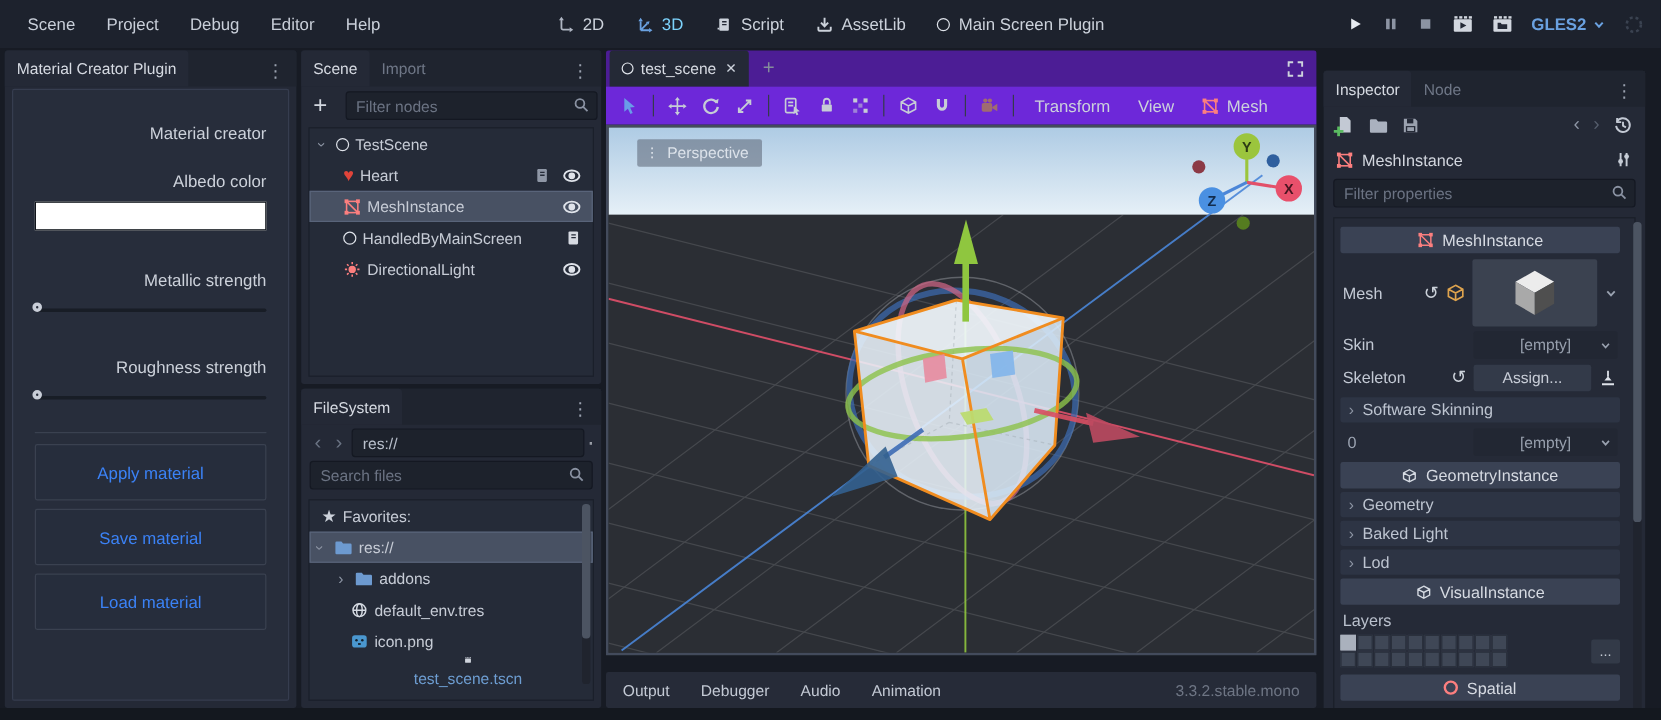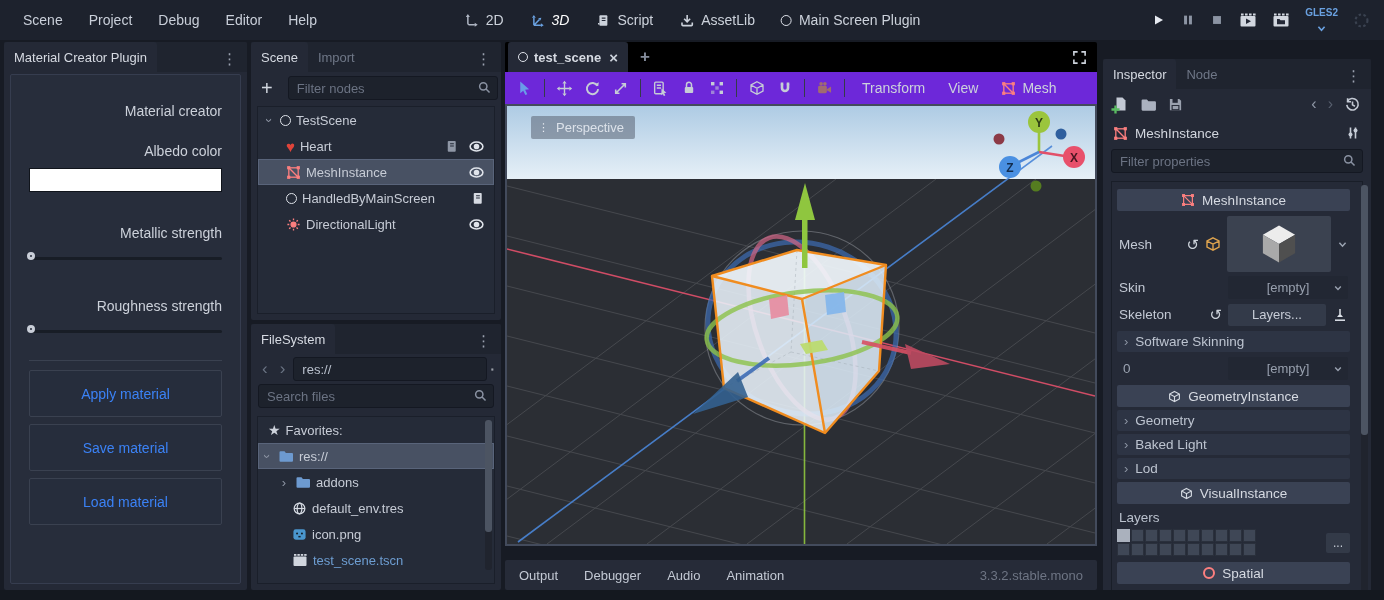--- a/index.html
+++ b/index.html
@@ -5,24 +5,24 @@
   * { margin:0; padding:0; box-sizing:border-box; font-family:"Liberation Sans",sans-serif; }
   html,body { width:1384px; height:600px; }
   body { background:#171b24; position:relative; overflow:hidden; }
 
   
   .topbar { position:absolute; left:0; top:0; width:1384px; height:40px; background:#1d222d;
             display:flex; align-items:center; padding:0 10px; }
   .menu-item { color:#c9cfd9; font-size:14px; padding:0 13px; height:100%; display:flex; align-items:center; cursor:default; }
   .workspaces { position:absolute; left:50%; transform:translateX(-50%); display:flex; align-items:center; gap:10px; }
   .ws-item { display:flex; align-items:center; gap:7px; color:#ccd2db; font-size:14px; padding:0 8px; height:40px; }
-  .ws-item.active { color:#ffffff;font-style:italic; }
+  .ws-item.active { color:#7dd3fc; }
   .playbar { margin-left:auto; display:flex; align-items:center; gap:15px; padding-right:4px; }
   .pb-ico { display:flex; align-items:center; }
-  .gles { display:flex; align-items:center; gap:5px; color:#6aa1e0; font-size:10px; font-weight:bold;flex-direction:column; }
+  .gles { display:flex; align-items:center; gap:5px; color:#6aa1e0; font-size:14px; font-weight:bold; }
 
   
   .dock { position:absolute; background:#242936; border-radius:2px; }
   .tabbar { height:30px; background:#1f242f; display:flex; align-items:flex-end; border-radius:2px 2px 0 0; }
   .tab { height:30px; display:flex; align-items:center; gap:6px; padding:0 10px; font-size:13px;
          color:#d6dae2; background:#242936; border-radius:3px 3px 0 0; }
   .tab.inactive { background:transparent; color:#6f7787; }
   .dots { margin-left:auto; color:#9aa1af; padding:0 9px 4px 8px; font-size:15px; letter-spacing:1px; }
   .i { display:block; }
   .inputwrap { position:relative; display:flex; flex:1; }
@@ -55,21 +55,21 @@
   .circle-node { width:11px; height:11px; border:1.8px solid #dfe3ea; border-radius:50%; flex:none; }
   .blue-text { color:#6d9dd1 !important; }
 
   
   .fs-nav { height:30px; display:flex; align-items:center; gap:4px; padding:0 7px; color:#6a7383; }
   .fs-nav .arr { font-size:17px; padding:0 4px; }
   .scrollbar { position:absolute; width:7px; border-radius:3px; background:#20242e; }
   .thumb { position:absolute; left:0; width:7px; border-radius:3px; background:#4c5462; }
 
   
-  .scenetabs { height:30px; background:#000000; display:flex; align-items:flex-end; padding-left:3px; border-radius:2px 2px 0 0;font-weight:bold; }
+  .scenetabs { height:30px; background:#4c1d95; display:flex; align-items:flex-end; padding-left:3px; border-radius:2px 2px 0 0; }
   .newtab { height:30px; display:flex; align-items:center; color:#848c9b; font-size:17px; padding:0 12px; }
   .fsbtn { margin-left:auto; align-self:center; color:#cdd3dc; padding:0 10px; }
   .viewtoolbar { height:32px; background:#6d28d9; display:flex; align-items:center; padding:0 6px; gap:1px; }
   .tbico { width:27px; height:24px; display:flex; align-items:center; justify-content:center; color:#c6ccd6; border-radius:2px; }
   .tbsep { width:1px; height:18px; background:#343b4a; margin:0 5px; }
   .tbmenu { color:#ccd2db; font-size:14px; padding:0 11px; display:flex; align-items:center; gap:6px; }
   .viewport { position:relative; height:442px; border:2px solid #434b5c; background:#2b2e34; overflow:hidden; }
   .persp { position:absolute; left:24px; top:10px; background:rgba(99,109,125,.6); color:#dce2ea; font-size:13px;
            padding:4px 11px 4px 7px; border-radius:2px; display:flex; align-items:center; gap:6px; }
   .persp .pd { font-size:11px; letter-spacing:1px; color:#e8ecf2; }
@@ -381,21 +381,21 @@
     </div>
     <div class="trow" style="padding-left:34px;">
       <svg class="i" width="15" height="15" viewBox="0 0 16 16">
           <rect x="1.5" y="2.5" width="13" height="11" rx="2.5" fill="#4a97cf"></rect>
           <circle cx="5.4" cy="7" r="1.1" fill="#15222e"></circle>
           <circle cx="10.6" cy="7" r="1.1" fill="#15222e"></circle>
           <rect x="6.8" y="9.5" width="2.4" height="1.6" fill="#15222e"></rect>
         </svg>
       <span>icon.png</span>
     </div>
-    <div class="trow" style="padding-left:34px;">
+    <div class="trow" style="padding-left:34px;flex-direction:column;">
       <svg class="i" width="16" height="16" viewBox="0 0 16 16">
           <rect x="1.5" y="4.5" width="13" height="9.5" rx="1" fill="#d0d5dd"></rect>
           <rect x="2" y="2" width="2.4" height="1.8" fill="#d0d5dd"></rect>
           <rect x="5.4" y="2" width="2.4" height="1.8" fill="#d0d5dd"></rect>
           <rect x="8.8" y="2" width="2.4" height="1.8" fill="#d0d5dd"></rect>
           <rect x="12.2" y="2" width="2.4" height="1.8" fill="#d0d5dd"></rect>
         </svg>
       <span class="blue-text">test_scene.tscn</span>
     </div>
     <div class="scrollbar" style="right:2px; top:3px; height:150px;">
@@ -705,21 +705,21 @@
         <span>[empty]</span>
         <svg class="i dchev" width="10" height="10" viewBox="0 0 16 16" fill="none" stroke="currentColor" stroke-width="2.2">
             <path d="M3.5 5.5 L8 10.5 L12.5 5.5"></path>
           </svg>
       </span>
     </div>
 
     <div class="prow">
       <span style="flex:1;">Skeleton</span>
       <span class="revert">↺</span>
-      <span class="assignbtn">Layers...</span>
+      <span class="assignbtn">Assign...</span>
       <svg class="i" width="16" height="16" viewBox="0 0 16 16" fill="none" stroke="#dfe3ea" stroke-width="1.5">
           <path d="M8 2 v5"></path>
           <path d="M8 6.5 l-3 3.6 h6 z" fill="#dfe3ea" stroke="none"></path>
           <path d="M3 13.2 h10"></path>
         </svg>
     </div>
 
     <div class="grp">
       <span class="chev">›</span>
       <span>Software Skinning</span>

